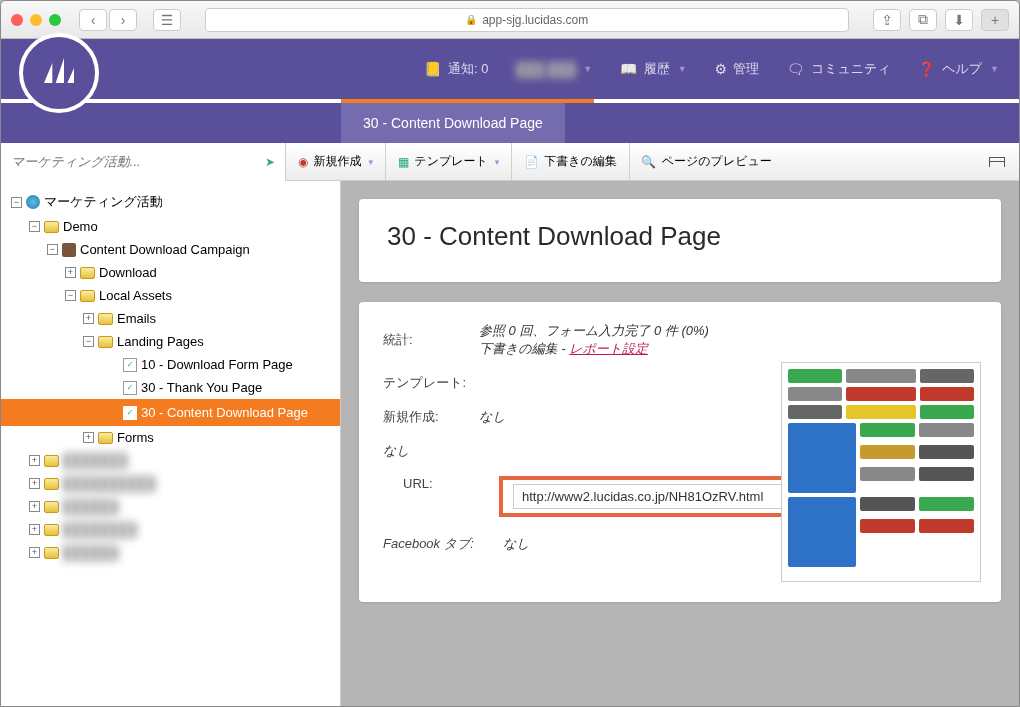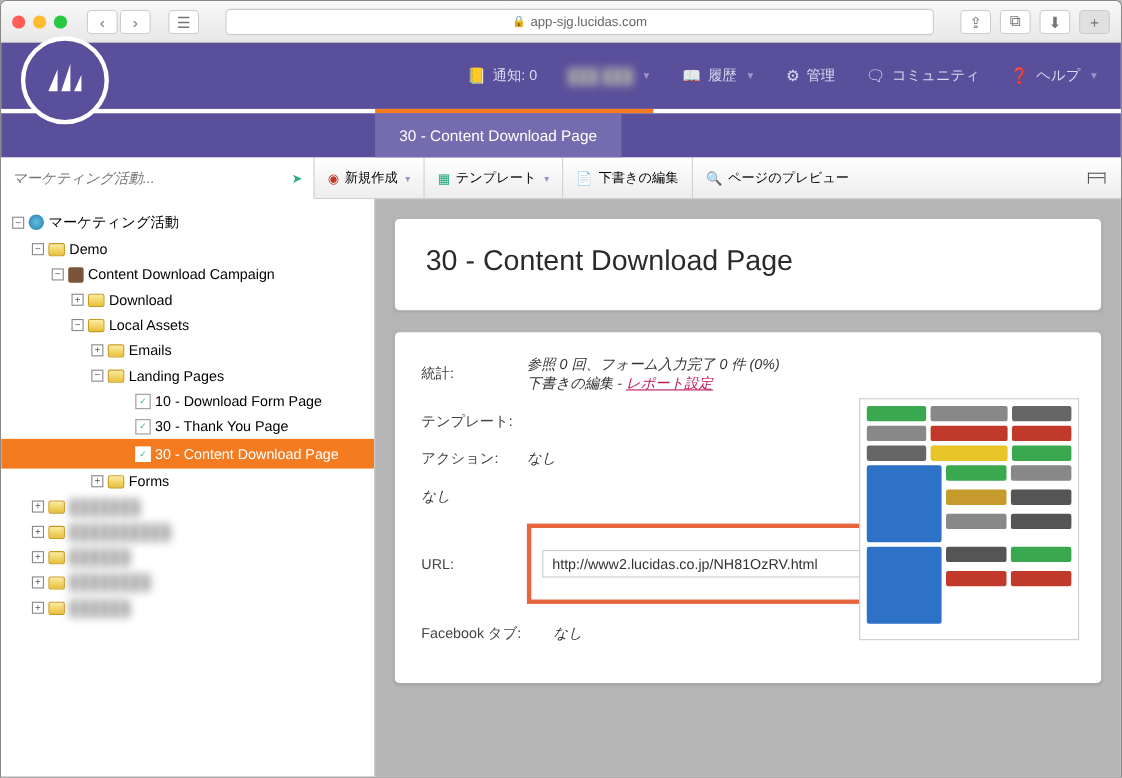--- a/index.html
+++ b/index.html
@@ -39,21 +39,21 @@
 .sel { background: #f47b20; color: #fff; padding-top: 6px; padding-bottom: 6px; }
 .content { flex: 1; background: #b5b5b6; overflow-y: auto; padding: 18px; }
 .card1 { background: #fff; border-radius: 4px; padding: 22px 28px; margin-bottom: 20px; box-shadow: 0 1px 3px rgba(0,0,0,.1); }
 .title { font-size: 26px; color: #2a2a2a; margin-bottom: 8px; }
 .desc { font-size: 15px; color: #888; }
 .card2 { background: #fff; border-radius: 4px; padding: 20px 24px; position: relative; box-shadow: 0 1px 3px rgba(0,0,0,.1); min-height: 300px; }
 .row { display: flex; margin-bottom: 16px; align-items: center; font-size: 13px; color: #333; }
 .label { width: 96px; color: #444; }
 .value { flex: 1; font-style: italic; }
 .link { color: #be185d; text-decoration: underline; cursor: pointer; }
-.url-box { border: 4px solid #e8663f; padding: 20px 10px; display: inline-block; width: 388px; background: #fff; }
+.url-box { border: 4px solid #e8663f; padding: 4px 10px; display: inline-block; width: 388px; background: #fff; }
 .url-inner { border: 1px solid #ccc; padding: 4px 8px; font-size: 13px; background: #fff; }
 .orange-btn { background: #f47b20; color: #fff; padding: 6px 16px; font-size: 13px; display: inline-block; margin-top: 10px; margin-left: 100px; border: none; }
 .preview { position: absolute; right: 20px; top: 60px; width: 200px; height: 220px; border: 1px solid #ccc; padding: 6px; background: #fff; }
 .preview-row { display: flex; gap: 4px; margin-bottom: 4px; }
 .swatch { height: 14px; border-radius: 2px; }
 .sw-big { height: 60px; }
 .blur { color: transparent; text-shadow: 0 0 8px #aaa; }
 .camp-icon { width: 14px; height: 14px; background: #7a5539; border-radius: 2px; }
 .tb-end { margin-left: auto; padding: 0 14px; }
 .dash-icon { width: 16px; height: 10px; border: 1px solid #555; border-bottom: none; position: relative; }
@@ -256,34 +256,34 @@
           <div class="value">
             <span>参照 0 回、フォーム入力完了 0 件 (0%)</span><br>
             <span>下書きの編集 - </span>
             <span class="link">レポート設定</span>
           </div>
         </div>
         <div class="row">
           <div class="label">テンプレート:</div>
         </div>
         <div class="row">
-          <div class="label">アクション:</div>
+          <div class="label">新規作成:</div>
           <div class="value">なし</div>
         </div>
         <div class="row">
           <div class="value">なし</div>
         </div>
-        <div class="row" style="align-items:center;">
+        <div class="row" style="align-items:flex-start;margin-left:20px;">
           <div class="label">URL:</div>
           <div class="url-box">
             <div class="url-inner">http://www2.lucidas.co.jp/NH81OzRV.html</div>
           </div>
         </div>
         <div class="row" style="margin-top:18px;">
-          <div class="label" style="width:120px;">Facebook タブ:</div>
+          <div class="label" style="width:120px;font-style:italic;">Facebook タブ:</div>
           <div class="value">なし</div>
         </div>
 
         <div class="preview">
           <div class="preview-row">
             <div class="swatch" style="flex:1;background:#3aa84f;"></div>
             <div class="swatch" style="flex:1.3;background:#888;"></div>
             <div class="swatch" style="flex:1;background:#666;"></div>
           </div>
           <div class="preview-row">

